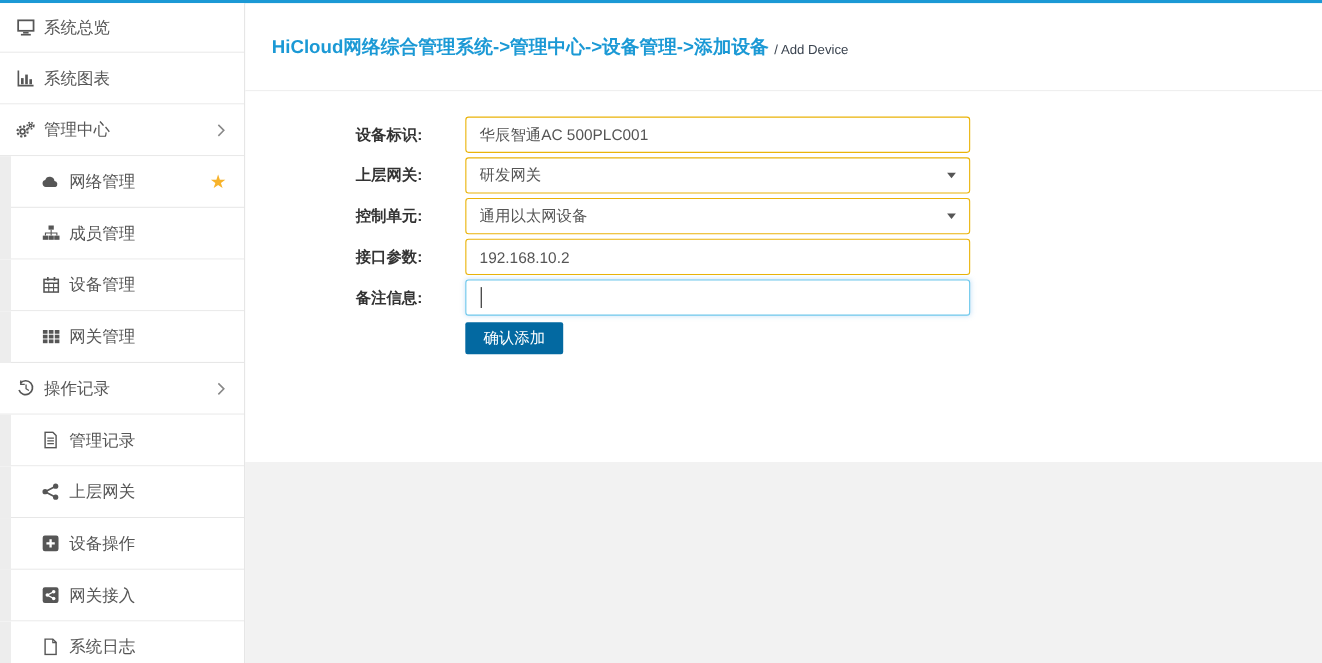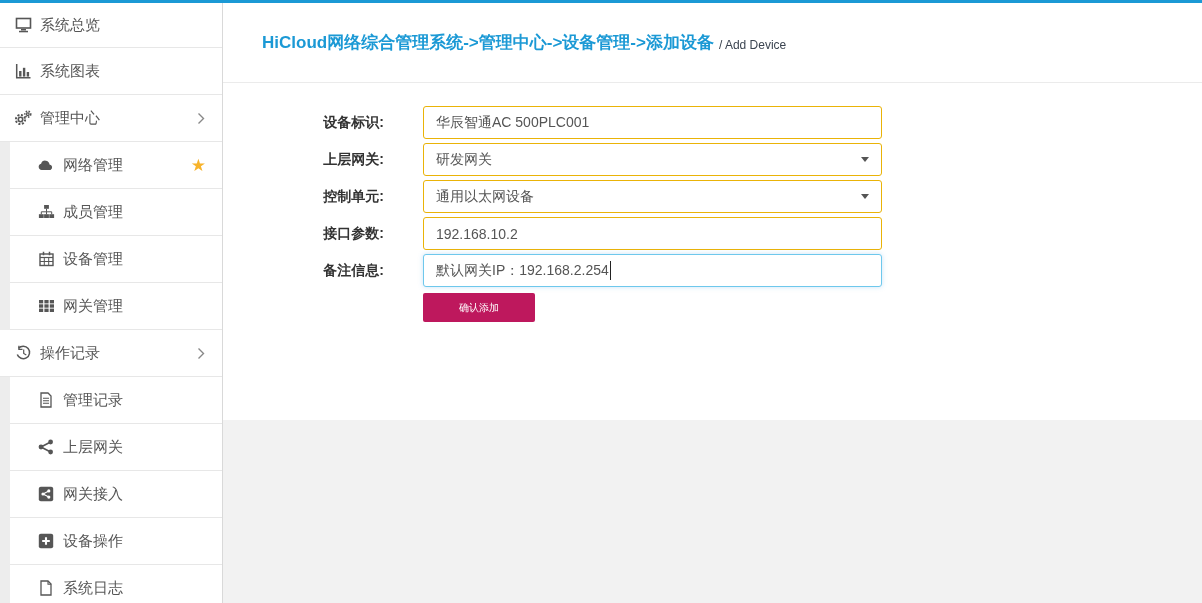--- a/index.html
+++ b/index.html
@@ -32,21 +32,21 @@
   .nav-label { white-space: nowrap; }
   .chev { margin-left: auto; margin-right: 17px; display: inline-flex; }
   .star { margin-left: auto; margin-right: 16px; color: #f7b32b; font-size: 17px; line-height: 1; }
 
   
   .content { flex: 1; display: flex; flex-direction: column; min-width: 0; }
   .content-header {
     height: 80px; flex-shrink: 0; border-bottom: 1px solid #ebebeb;
     display: flex; align-items: center; padding-left: 24px; background: #fff;
   }
-  .bc-main { color: #1b99d5; font-weight: bold; font-size: 17px; white-space: nowrap; margin-left: 15px; }
+  .bc-main { color: #1b99d5; font-weight: bold; font-size: 17px; white-space: nowrap; }
   .bc-sub { color: #3b4450; font-size: 12px; margin-left: 5px; padding-top: 5px; white-space: nowrap; }
 
   .form-area { background: #fff; height: 337px; flex-shrink: 0; padding-top: 23px; }
   .footer-gray { flex: 1; background: #f2f2f2; }
 
   .form-row { display: flex; align-items: center; margin-bottom: 4px; height: 33px; }
   .f-label {
     width: 161px; flex-shrink: 0; text-align: right;
     font-weight: bold; color: #333; font-size: 14px;
   }
@@ -63,23 +63,23 @@
     display: inline-block; width: 1px; height: 19px;
     background: #222; margin-left: 1px; flex-shrink: 0;
   }
   .sel-caret {
     width: 0; height: 0; flex-shrink: 0;
     border-left: 4px solid transparent; border-right: 4px solid transparent;
     border-top: 5px solid #555;
   }
   .submit-row { margin-top: 1px; }
   .submit-btn {
-    margin-left: 200px; width: 112px; height: 29px;
-    background: #be185d; color: #ffffff; border: none; border-radius: 2px;
-    font-size: 10px; font-family: inherit; cursor: pointer;
+    margin-left: 200px; width: 89px; height: 29px;
+    background: #0369a1; color: #ffffff; border: none; border-radius: 2px;
+    font-size: 14px; font-family: inherit; cursor: pointer;
   }
 </style>
 </head>
 <body>
 
 <div class="topbar"></div>
 
 <div class="app">
 
   <aside class="sidebar">
@@ -219,44 +219,44 @@
             <path d="M3 8l9.6-5M3 8l9.6 5" stroke="#565656" stroke-width="1.6" fill="none"></path>
           </svg>
       </span>
       <span class="nav-label">上层网关</span>
     </div>
 
     <div class="nav-item level2">
       <span class="nav-icon">
         <svg width="16" height="16" viewBox="0 0 16 16">
             <rect x="0.8" y="0.8" width="14.4" height="14.4" rx="2" fill="#565656"></rect>
+            <path d="M8 4.2v7.6M4.2 8h7.6" stroke="#fff" stroke-width="2.1"></path>
+          </svg>
+      </span>
+      <span class="nav-label">设备操作</span>
+    </div>
+
+    <div class="nav-item level2">
+      <span class="nav-icon">
+        <svg width="16" height="16" viewBox="0 0 16 16">
+            <rect x="0.8" y="0.8" width="14.4" height="14.4" rx="2" fill="#565656"></rect>
             <g fill="#fff">
               <circle cx="10.8" cy="4.9" r="1.6"></circle>
               <circle cx="5" cy="8" r="1.6"></circle>
               <circle cx="10.8" cy="11.1" r="1.6"></circle>
             </g>
             <path d="M5 8l5.8-3.1M5 8l5.8 3.1" stroke="#fff" stroke-width="1.1" fill="none"></path>
           </svg>
       </span>
       <span class="nav-label">网关接入</span>
     </div>
 
     <div class="nav-item level2">
       <span class="nav-icon">
         <svg width="16" height="16" viewBox="0 0 16 16">
-            <rect x="0.8" y="0.8" width="14.4" height="14.4" rx="2" fill="#565656"></rect>
-            <path d="M8 4.2v7.6M4.2 8h7.6" stroke="#fff" stroke-width="2.1"></path>
-          </svg>
-      </span>
-      <span class="nav-label">设备操作</span>
-    </div>
-
-    <div class="nav-item level2">
-      <span class="nav-icon">
-        <svg width="16" height="16" viewBox="0 0 16 16">
             <path d="M3 1h7l3 3v11H3z" fill="none" stroke="#565656" stroke-width="1.3"></path>
             <path d="M10 1v3.2h3.2" fill="none" stroke="#565656" stroke-width="1.1"></path>
           </svg>
       </span>
       <span class="nav-label">系统日志</span>
     </div>
 
   </aside>
 
   <main class="content">
@@ -299,21 +299,20 @@
         <label class="f-label">接口参数:</label>
         <span class="input-wrap">
           <input type="text" class="f-input" value="192.168.10.2" style="">
         </span>
       </div>
 
       <div class="form-row">
         <label class="f-label">备注信息:</label>
         <span class="input-wrap">
           <div class="f-input fake focused">
-            <span>默认网关IP：192.168.2.254</span>
             <span class="caret"></span>
           </div>
         </span>
       </div>
 
       <div class="form-row submit-row">
         <button class="submit-btn">确认添加</button>
       </div>
 
     </section>

